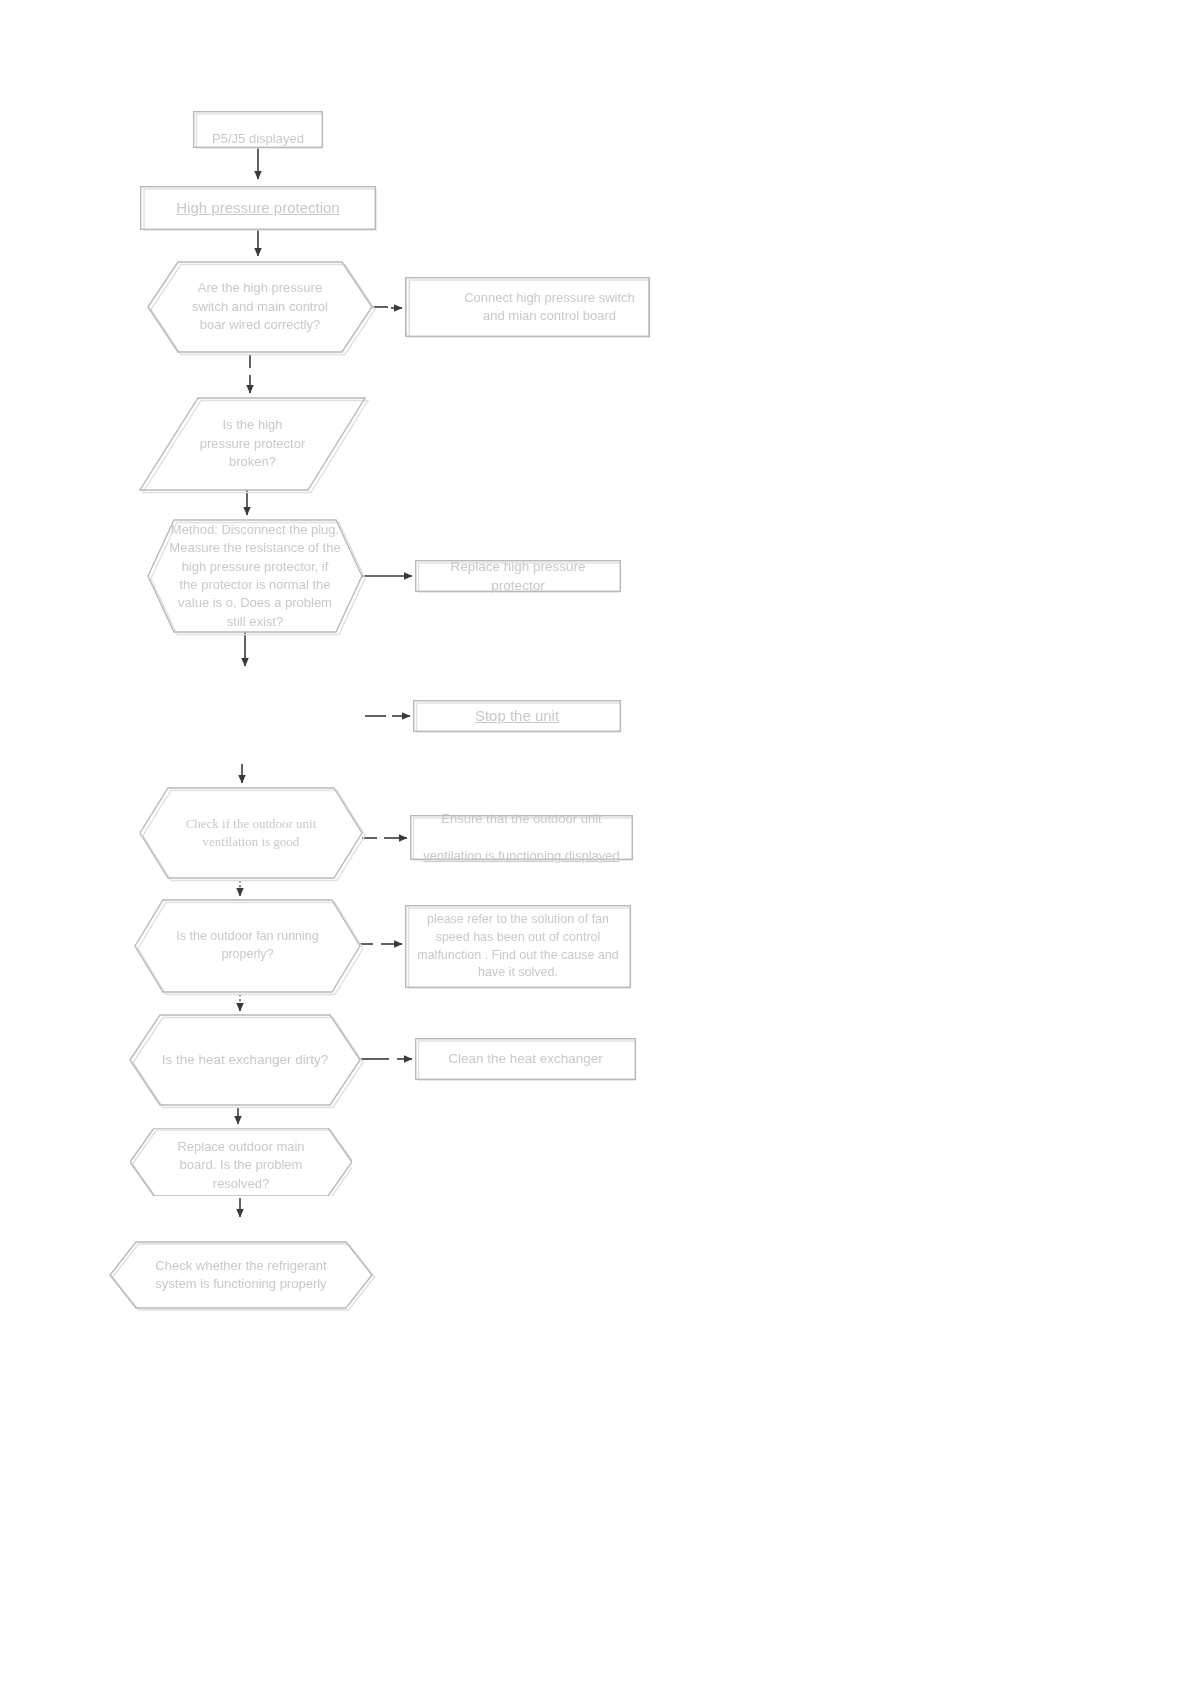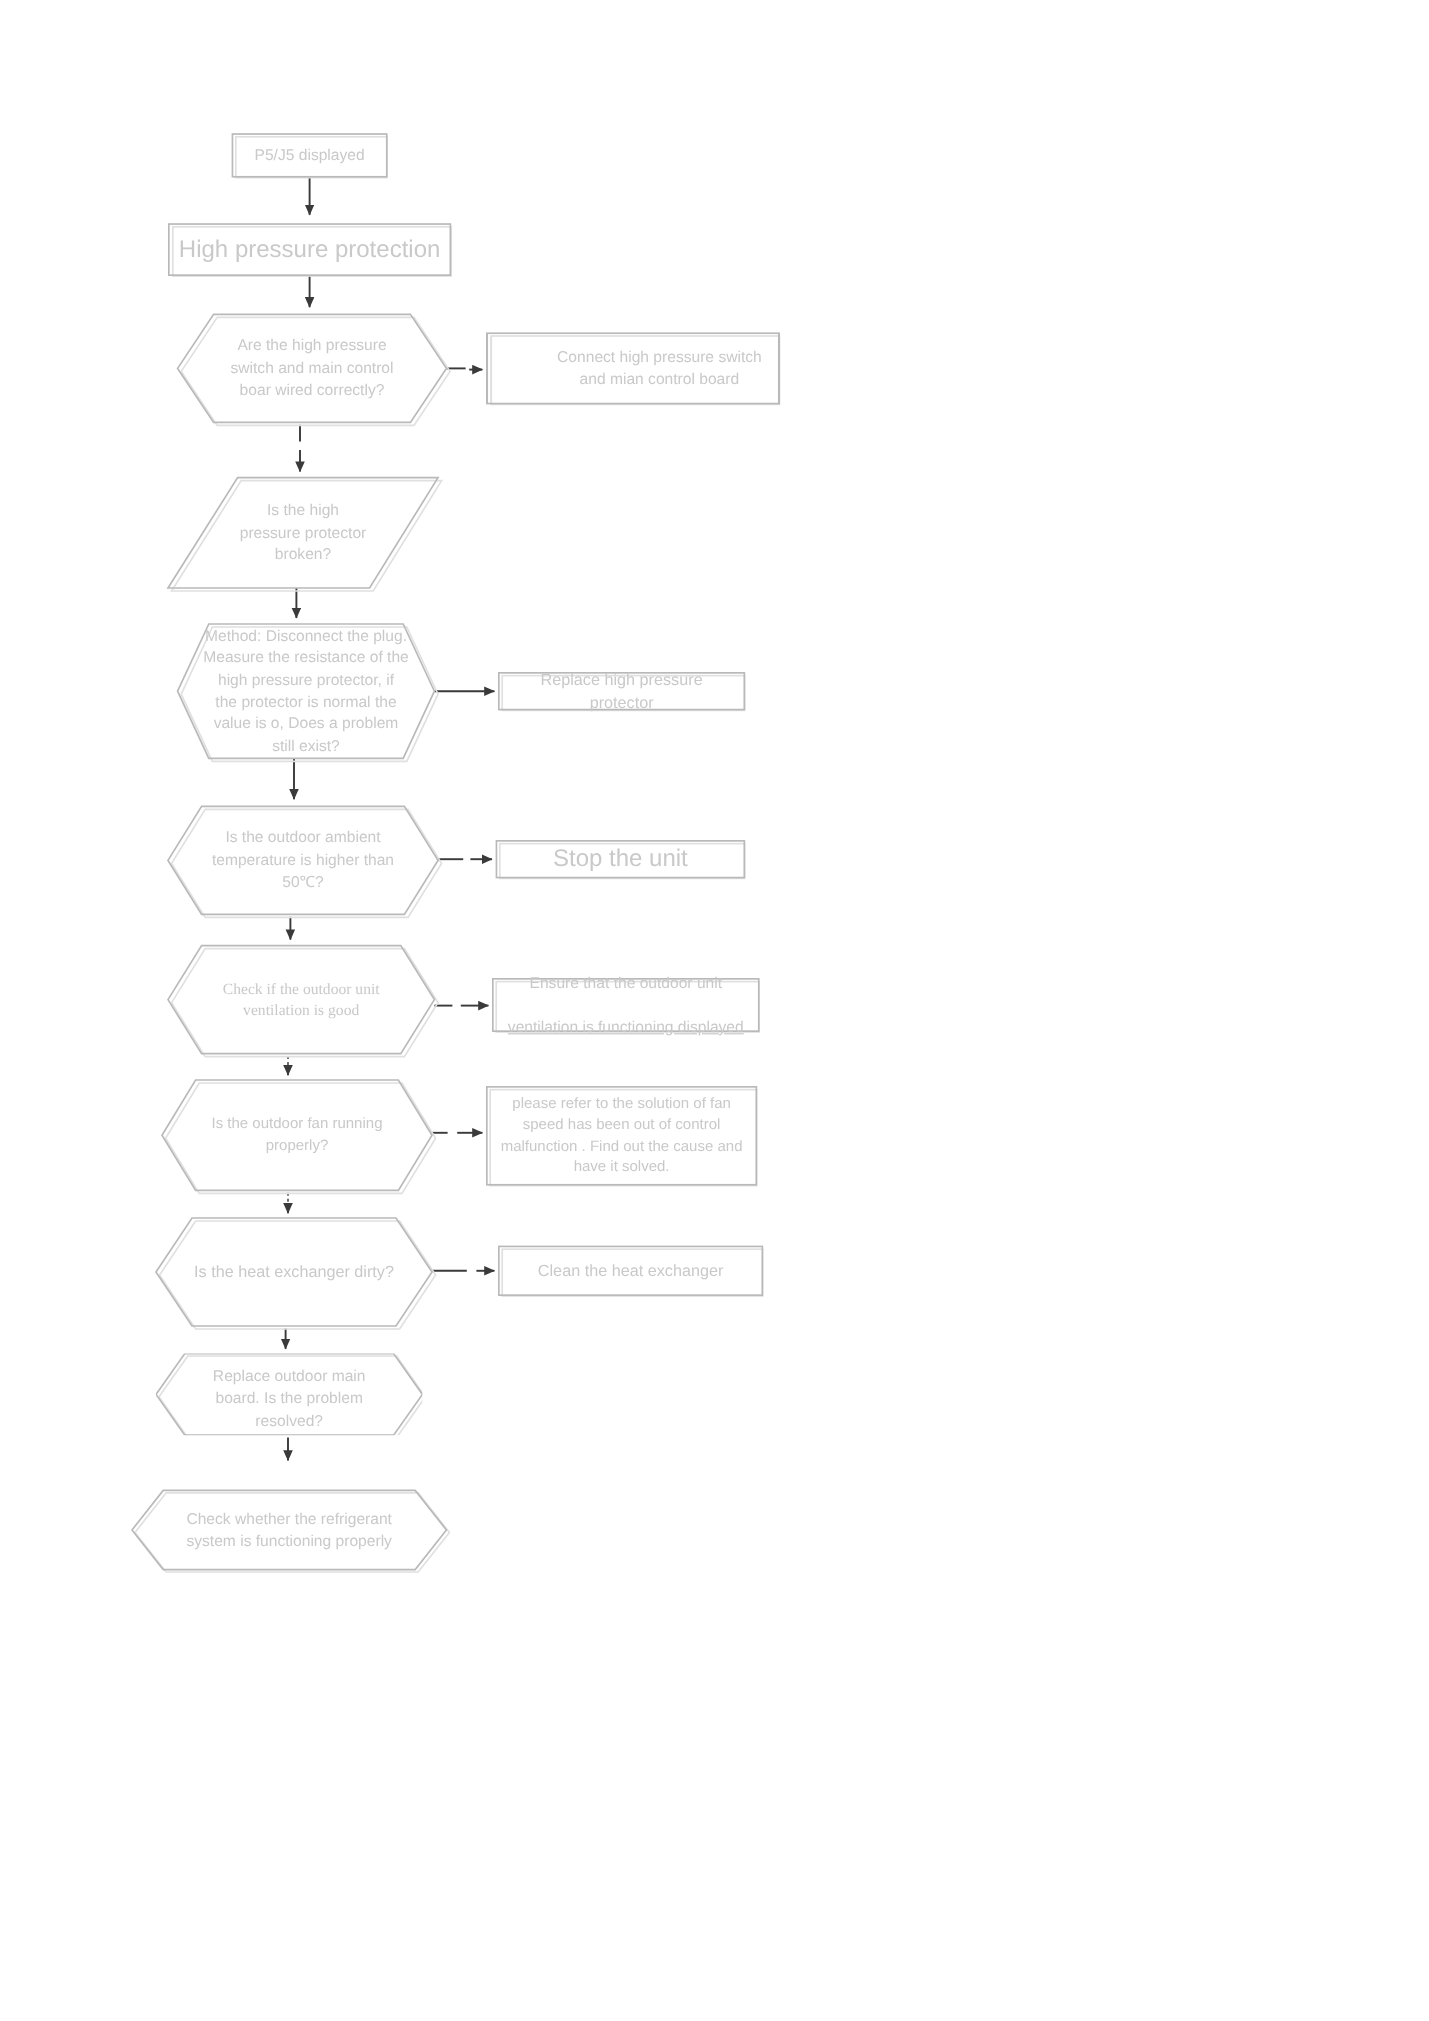--- a/index.html
+++ b/index.html
@@ -7,21 +7,21 @@
   .canvas{position:relative;width:1191px;height:1684px;background:#ffffff;overflow:hidden;}
   .connectors{position:absolute;left:0;top:0;z-index:1;}
   .node{position:absolute;z-index:2;display:flex;align-items:center;justify-content:center;
         text-align:center;color:#c9c9c9;font-size:13px;line-height:1.42;}
   .node .shape{position:absolute;left:0;top:0;width:100%;height:100%;overflow:visible;z-index:0;}
   .node .shape .shadow{fill:none;stroke:#e0e0e0;stroke-width:1.4;}
   .node .shape .main{fill:none;stroke:#b9b9b9;stroke-width:1.4;}
   .node .label{position:relative;z-index:1;white-space:pre-line;padding:0 8px;}
   .node .l{display:block;}
   .underline{text-decoration:underline;}
-  .fs14{font-size:20px;}
+  .fs14{font-size:15px;text-decoration:underline;}
   .fs125{font-size:12.5px;}
   .fs135{font-size:13.5px;}
   .clipped{overflow:hidden;}
   .clipped .label{align-self:flex-start;padding-top:10px;}
   .conn{stroke:#3a3a3a;stroke-width:1.6;}
   .conn.dotted{stroke-dasharray:2.5,2.5;stroke-width:1.2;}
 </style>
 </head>
 <body>
 
@@ -53,21 +53,21 @@
     <line class="conn" x1="365" y1="716" x2="386" y2="716"></line>
     <line class="conn" x1="392" y1="716" x2="410" y2="716" marker-end="url(#ah)"></line>
     <line class="conn" x1="362" y1="838" x2="377" y2="838"></line>
     <line class="conn" x1="384" y1="838" x2="407" y2="838" marker-end="url(#ah)"></line>
     <line class="conn" x1="360" y1="944" x2="373" y2="944"></line>
     <line class="conn" x1="381" y1="944" x2="402" y2="944" marker-end="url(#ah)"></line>
     <line class="conn" x1="360" y1="1059" x2="389" y2="1059"></line>
     <line class="conn" x1="397" y1="1059" x2="412" y2="1059" marker-end="url(#ah)"></line>
   </svg>
 
-  <div class="node" style="left:193px;top:111px;width:130px;height:37px;">
+  <div class="node" style="left:193px;top:111px;width:130px;height:37px;align-items:flex-end;">
     <svg class="shape" viewBox="0 0 130 37" preserveAspectRatio="none">
       <rect class="shadow" x="3.5" y="3" width="126" height="34"></rect>
       <rect class="main" x="0.7" y="0.7" width="128.6" height="35.6"></rect>
     </svg>
     <span class="label">P5/J5 displayed</span>
   </div>
 
   <div class="node fs14" style="left:140px;top:186px;width:236px;height:44px;">
     <svg class="shape" viewBox="0 0 236 44" preserveAspectRatio="none">
       <rect class="shadow" x="4" y="3" width="232" height="41"></rect>
@@ -119,29 +119,20 @@
   </div>
 
   <div class="node fs135" style="left:415px;top:560px;width:206px;height:32px;">
     <svg class="shape" viewBox="0 0 206 32" preserveAspectRatio="none">
       <rect class="shadow" x="3.5" y="3" width="202" height="29"></rect>
       <rect class="main" x="0.7" y="0.7" width="204.6" height="30.6"></rect>
     </svg>
     <span class="label">Replace high pressure protector</span>
   </div>
 
-  <div class="node" style="left:140px;top:672px;width:225px;height:90px;">
-    <svg class="shape" viewBox="0 0 225 90" preserveAspectRatio="none">
-      <polygon class="shadow" points="0,45 28,0 197,0 225,45 197,90 28,90" transform="translate(3,2.5)"></polygon>
-      <polygon class="main" points="0,45 28,0 197,0 225,45 197,90 28,90"></polygon>
-    </svg>
-    <span class="label">Is the outdoor ambient
-temperature is higher than
-50℃?</span>
-  </div>
 
   <div class="node fs14" style="left:413px;top:700px;width:208px;height:32px;">
     <svg class="shape" viewBox="0 0 208 32" preserveAspectRatio="none">
       <rect class="shadow" x="3.5" y="3" width="204" height="29"></rect>
       <rect class="main" x="0.7" y="0.7" width="206.6" height="30.6"></rect>
     </svg>
     <span class="label">Stop the unit</span>
   </div>
 
   <div class="node" style="left:140px;top:788px;width:222px;height:90px;font-family:Liberation Serif, serif;">

